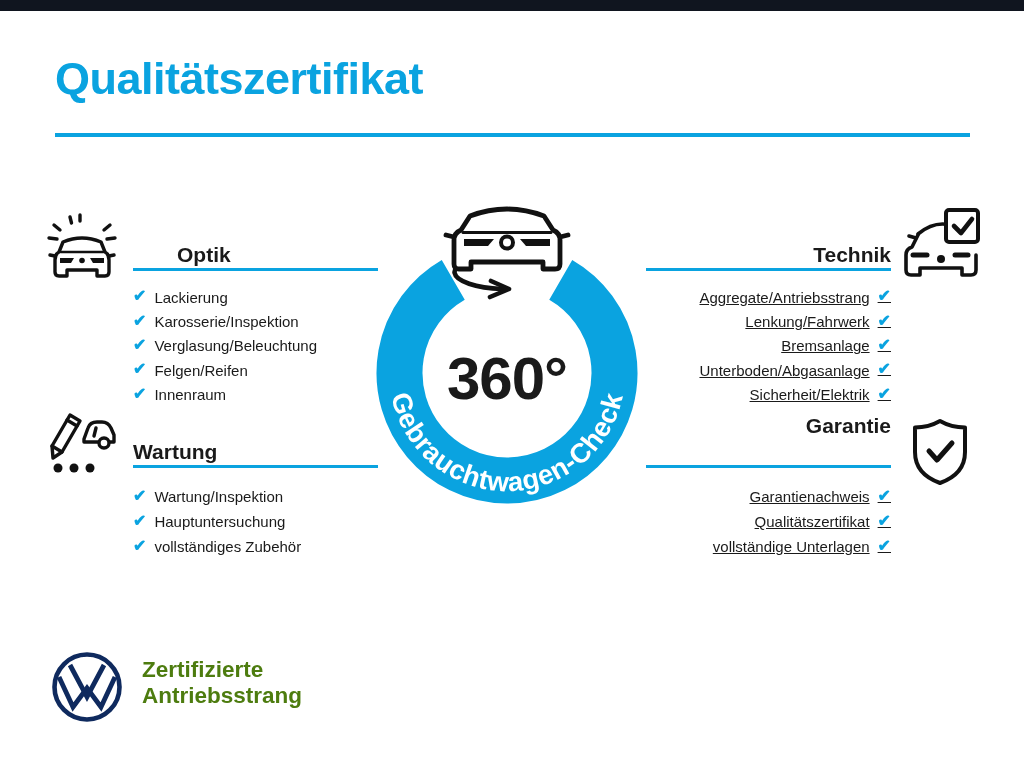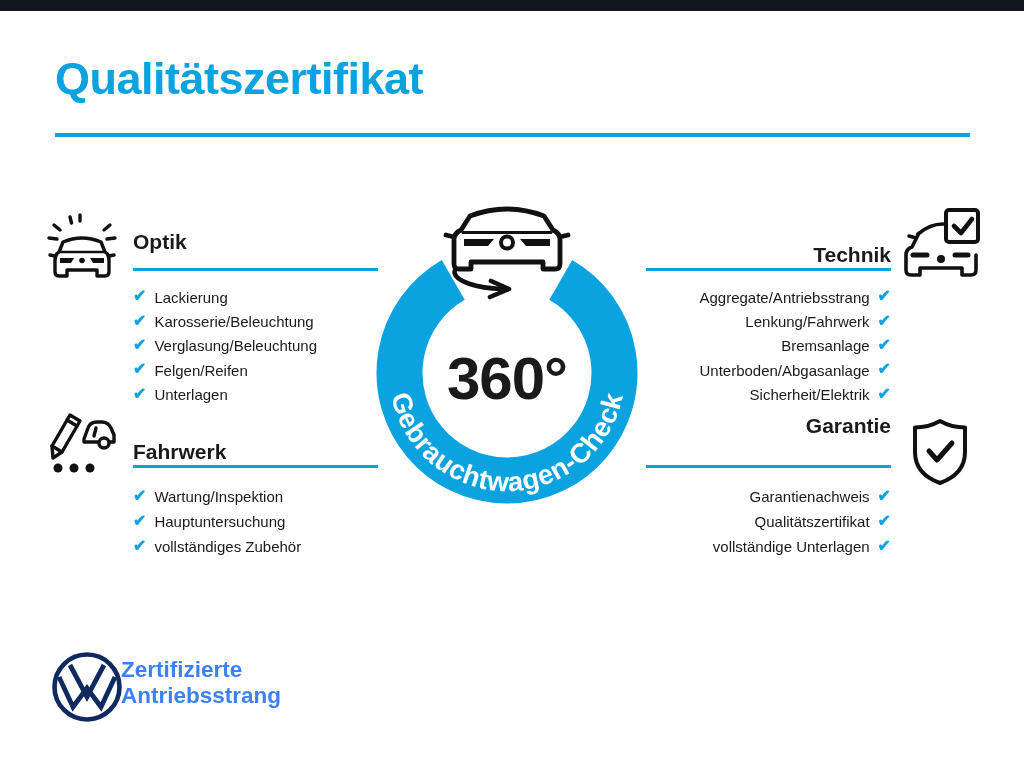--- a/index.html
+++ b/index.html
@@ -12,25 +12,25 @@
   .sec-title{font-size:21px;font-weight:bold;color:#1a1a1a;line-height:1.1;}
   .sec-title.left{left:133px;}
   .sec-title.right{right:133px;text-align:center;}
   .sec-rule{height:3px;background:#0aa3e0;width:245px;}
   .items{list-style:none;margin:0;padding:0;}
   .items li{display:flex;align-items:center;font-size:15px;color:#1a1a1a;}
   .items.l5 li{height:24.4px;}
   .items.l3 li{height:25px;}
   .items.left-col{left:133px;}
   .items.right-col{right:133px;}
-  .items.right-col li{justify-content:flex-end;text-align:right;}
+  .items.right-col li{justify-content:flex-end;text-align:right;text-decoration:underline;}
   .chk{color:#0aa3e0;font-size:16px;font-weight:bold;line-height:1;transform:translateY(-1px);}
   .items.left-col .chk{margin-right:8px;}
   .items.right-col .chk{margin-left:8px;}
-  .footer-text{left:121px;top:657px;font-size:22.5px;font-weight:bold;color:#3b82f6;line-height:26px;}
+  .footer-text{left:142px;top:657px;font-size:22.5px;font-weight:bold;color:#4d7c0f;line-height:26px;}
   svg{display:block;}
 </style>
 </head>
 <body>
 
 <div class="canvas">
 
   <div class="abs topbar"></div>
 
   <div class="abs title">Qualitätszertifikat</div>
@@ -47,60 +47,60 @@
       <path d="M12 40 Q8 42 8 48 L8 60 Q8 64 12 64 L20 64 L20 58 L50 58 L50 64 L58 64 Q62 64 62 60 L62 48 Q62 42 58 40 L54 30 Q35 22 16 30 Z"></path>
       <path d="M14 40 L56 40" stroke-width="2.4"></path>
       <path d="M8 44 L3 43"></path>
         <path d="M62 44 L67 43"></path>
     </g>
     <path d="M13 46 L27 46 L24 51 L13 51 Z" fill="#111"></path>
     <path d="M57 46 L43 46 L46 51 L57 51 Z" fill="#111"></path>
     <circle cx="35" cy="48.5" r="2.8" fill="#111"></circle>
   </svg>
 
-  <div class="abs sec-title left" style="top:230px;">Optik</div>
+  <div class="abs sec-title left" style="top:243px;margin-left:44px;">Optik</div>
   <div class="abs sec-rule" style="left:133px;top:268px;"></div>
   <ul class="abs items l5 left-col" style="top:285px;">
     <li>
         <span class="chk">✔</span>
         <span>Lackierung</span>
       </li>
     <li>
         <span class="chk">✔</span>
-        <span>Karosserie/Beleuchtung</span>
+        <span>Karosserie/Inspektion</span>
       </li>
     <li>
         <span class="chk">✔</span>
         <span>Verglasung/Beleuchtung</span>
       </li>
     <li>
         <span class="chk">✔</span>
         <span>Felgen/Reifen</span>
       </li>
     <li>
         <span class="chk">✔</span>
-        <span>Unterlagen</span>
+        <span>Innenraum</span>
       </li>
   </ul>
 
   <svg class="abs" style="left:44px;top:412px;" width="74" height="64" viewBox="0 0 74 64">
     <g stroke="#111" stroke-width="3.4" fill="none" stroke-linecap="round" stroke-linejoin="round">
       <path d="M8 34 L26 3 L36 9 L18 40 Z"></path>
       <path d="M8 34 L9 46 L18 40"></path>
       <path d="M23 8 L33 14"></path>
       <path d="M40 27 L44 16 Q46 10 53 10 L58 10 Q64 10 67 16 L70 23 L70 30 L40 30 Z"></path>
       <path d="M52 16 L50 24"></path>
       <circle cx="60" cy="31" r="5" fill="#fff"></circle>
     </g>
     <circle cx="14" cy="56" r="4.5" fill="#111"></circle>
     <circle cx="30" cy="56" r="4.5" fill="#111"></circle>
     <circle cx="46" cy="56" r="4.5" fill="#111"></circle>
   </svg>
 
-  <div class="abs sec-title left" style="top:440px;">Fahrwerk</div>
+  <div class="abs sec-title left" style="top:440px;">Wartung</div>
   <div class="abs sec-rule" style="left:133px;top:465px;"></div>
   <ul class="abs items l3 left-col" style="top:484px;">
     <li>
         <span class="chk">✔</span>
         <span>Wartung/Inspektion</span>
       </li>
     <li>
         <span class="chk">✔</span>
         <span>Hauptuntersuchung</span>
       </li>

